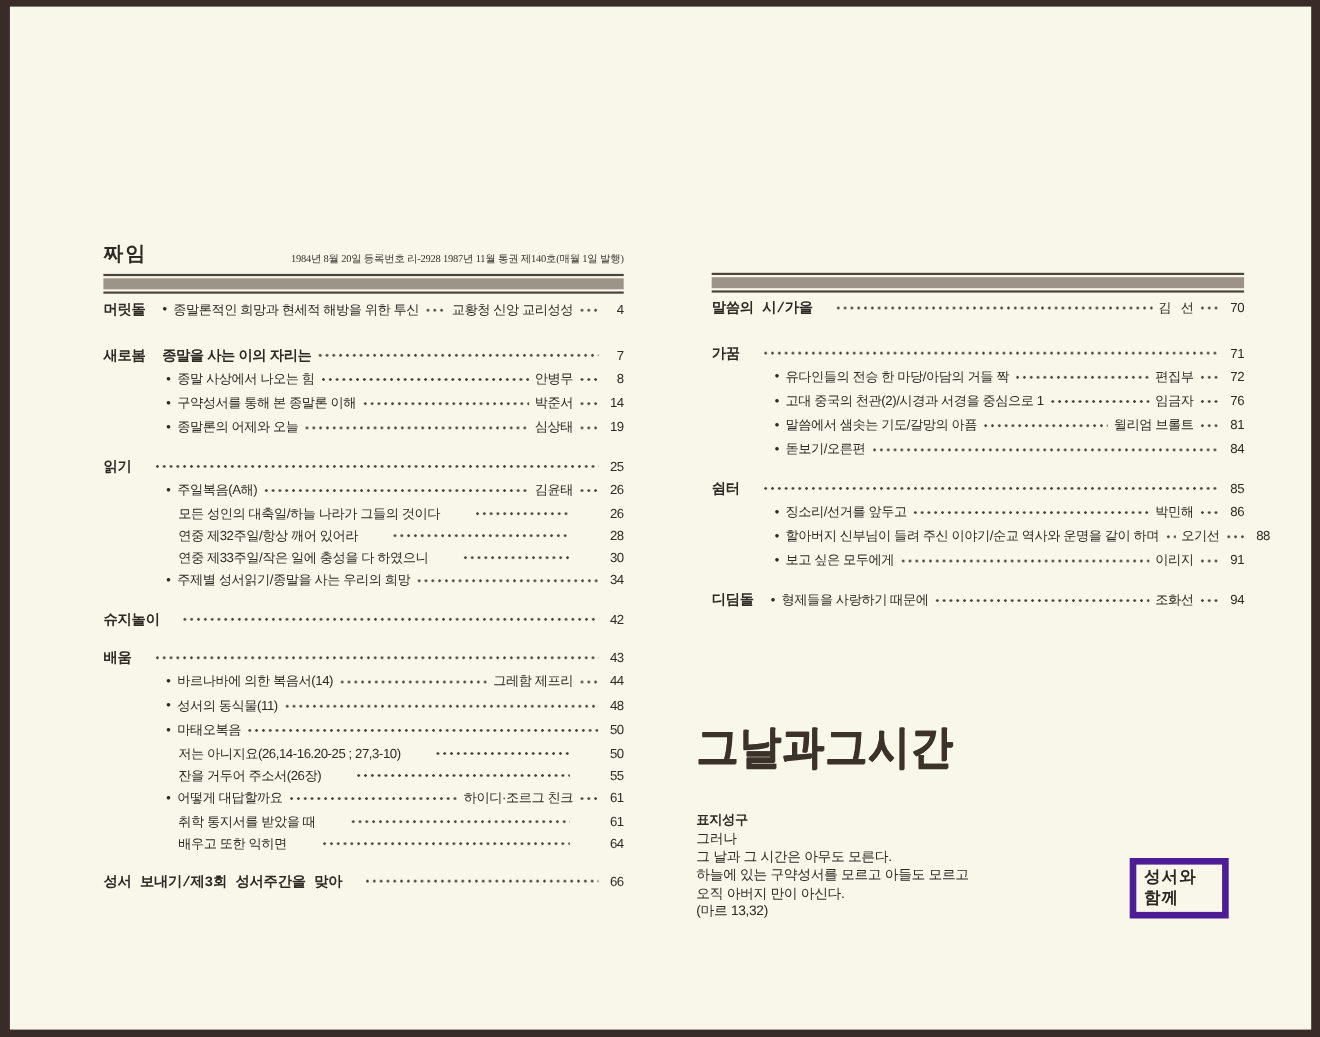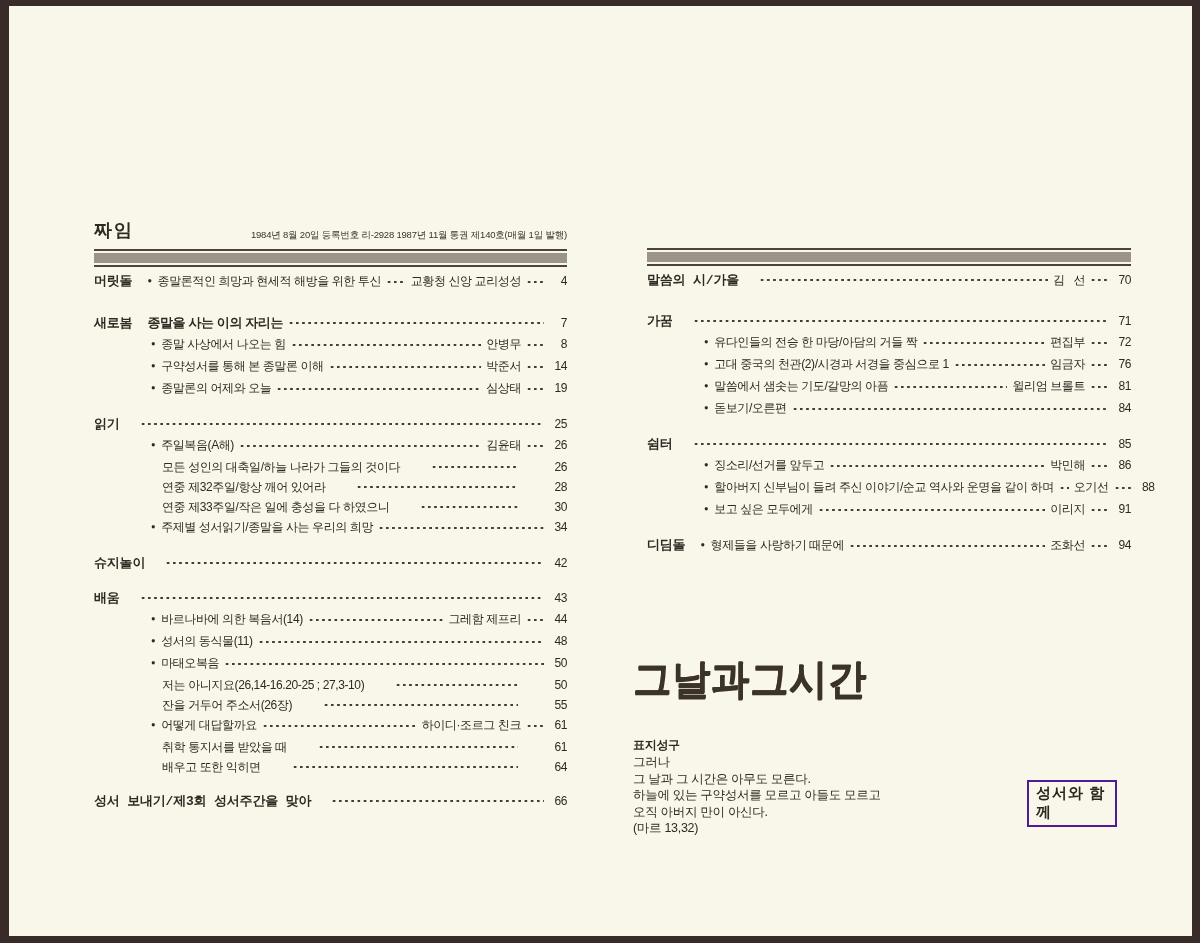--- a/index.html
+++ b/index.html
@@ -13,21 +13,21 @@
     position:absolute; top:6px; left:9px; right:8px; bottom:7px;
     background:#f9f6ea;
   }
   
   .col { position:absolute; }
   .col-left  { left:85px;  top:212px; width:473px; }
   .col-right { left:638px; top:242px; width:484px; }
 
   .header-row { display:flex; align-items:flex-end; margin-bottom:7px;text-align:right; }
   .page-title { font-size:18px; font-weight:bold; letter-spacing:2px; }
-  .registration { margin-left:auto; font-size:9.5px; color:#3a342c; letter-spacing:-0.2px; }
+  .registration { margin-left:auto; font-size:9.5px; color:#3a342c; letter-spacing:-0.2px;font-family:Liberation Serif, serif; }
 
   .bar { border-top:2px solid #4b443c; border-bottom:2px solid #4b443c; padding:2px 0; }
   .bar-fill { height:10px; background:#9c9489; }
 
   .entries { margin-top:4px; }
   .row {
     display:flex; align-items:baseline;
     line-height:20px; font-size:12px; letter-spacing:-0.4px;
     white-space:nowrap;
   }
@@ -53,21 +53,21 @@
   .cover { position:absolute; left:624px; top:646px; width:484px; height:200px; }
   .cover-logo {
     font-size:38px; font-weight:900; letter-spacing:1px; color:#3b332a;
     text-shadow:0.8px 0 0 currentColor, 0 0.8px 0 currentColor;
     transform:scaleY(1.08); transform-origin:left top;
   }
   .verse-label { font-weight:bold; font-size:12px; margin-top:34px; letter-spacing:-0.3px; }
   .verse-line { font-size:12.5px; line-height:16.5px; letter-spacing:-0.3px; }
   .stamp {
     position:absolute; left:394px; top:128px;
-    border:2px solid #4c1d95; padding:2px 7px 3px;
+    border:6px solid #4c1d95; padding:2px 7px 3px;
     font-size:15px; font-weight:bold; letter-spacing:1px; color:#2b2620;
     background:#f9f6ea;
   }
 </style>
 </head>
 <body>
 
 <div class="scan">
   <div class="paper">
 

